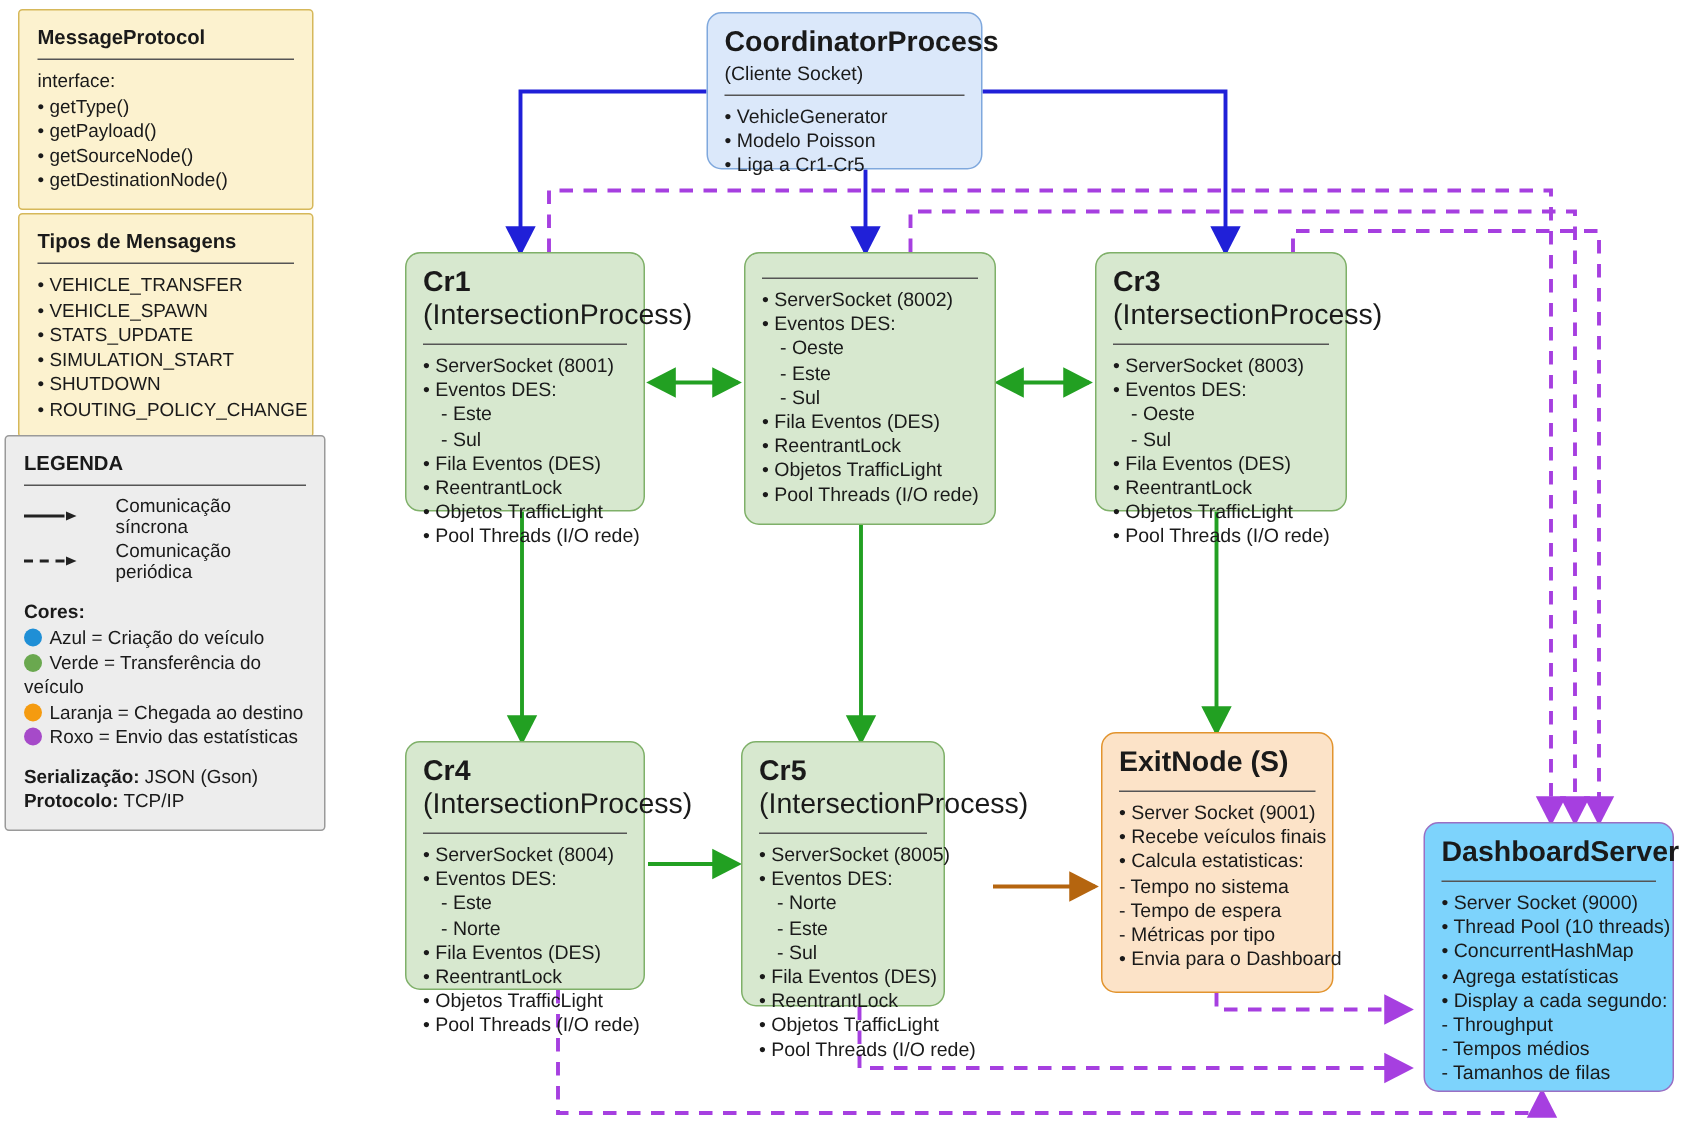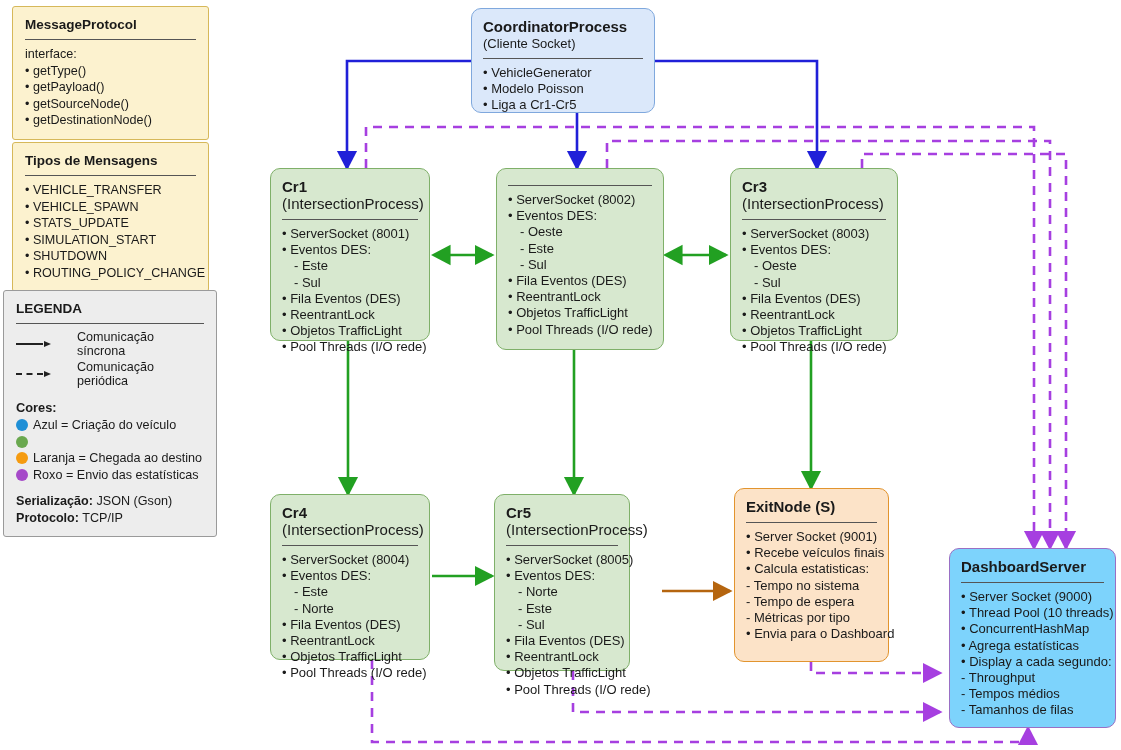--- a/index.html
+++ b/index.html
@@ -2,21 +2,21 @@
 <html><head>
 <meta charset="utf-8">
 <style>
   html,body{margin:0;padding:0;background:#ffffff;}
   body{width:1121px;height:750px;position:relative;overflow:hidden;
        font-family:"Liberation Sans","DejaVu Sans",sans-serif;color:#1a1a1a;}
   #canvas{position:absolute;left:0;top:0;width:1121px;height:750px;}
   svg.edges{position:absolute;left:0;top:0;width:1121px;height:750px;pointer-events:none;}
 
   .box{position:absolute;box-sizing:border-box;border-radius:10px;}
-  .box .title{font-weight:bold;font-size:15px;}
+  .box .title{font-weight:bold;font-size:19px;}
   .box .title .sub{font-weight:normal;}
   .box .subtitle{font-size:13px;margin-top:1px;}
   .box hr{border:none;border-top:1.5px solid #555;margin:7px 0 6px 0;}
   .box ul{list-style:none;margin:0;padding:0;}
   .box li{font-size:13px;line-height:16.2px;white-space:nowrap;}
   .box li.sub2{padding-left:12px;}
 
   
   .panel-yellow{background:#fcf2cf;border:1.6px solid #d6b85a;border-radius:3px;padding:10px 12px;}
   .panel-grey{background:#ededed;border:1.6px solid #9a9a9a;border-radius:3px;padding:10px 12px;}
@@ -138,21 +138,21 @@
     <div class="legend-row">
       <span class="lsym">
           <i class="bar dash"></i>
           <i class="tri"></i>
         </span>
       <span class="ltxt">Comunicação periódica</span>
     </div>
     <div style="height:10px"></div>
     <div class="cores-title">Cores:</div>
     <div class="kv"><span class="dot" style="background:#1f8fd6"></span><span>Azul = Criação do veículo</span></div>
-    <div class="kv"><span class="dot" style="background:#6aa84f"></span></div>
+    <div class="kv"><span class="dot" style="background:#6aa84f"></span><span>Verde = Transferência do veículo</span></div>
     <div class="kv"><span class="dot" style="background:#f59b10"></span><span>Laranja = Chegada ao destino</span></div>
     <div class="kv"><span class="dot" style="background:#a64ac9"></span><span>Roxo = Envio das estatísticas</span></div>
     <div style="height:10px"></div>
     <div class="kv"><b>Serialização:</b> <span>JSON (Gson)</span></div>
     <div class="kv"><b>Protocolo:</b> <span>TCP/IP</span></div>
   </div>
 
   <div class="box node-blue" style="left:471px;top:8px;width:184px;height:105px;">
     <div class="node-inner">
       <div class="title">CoordinatorProcess</div>

